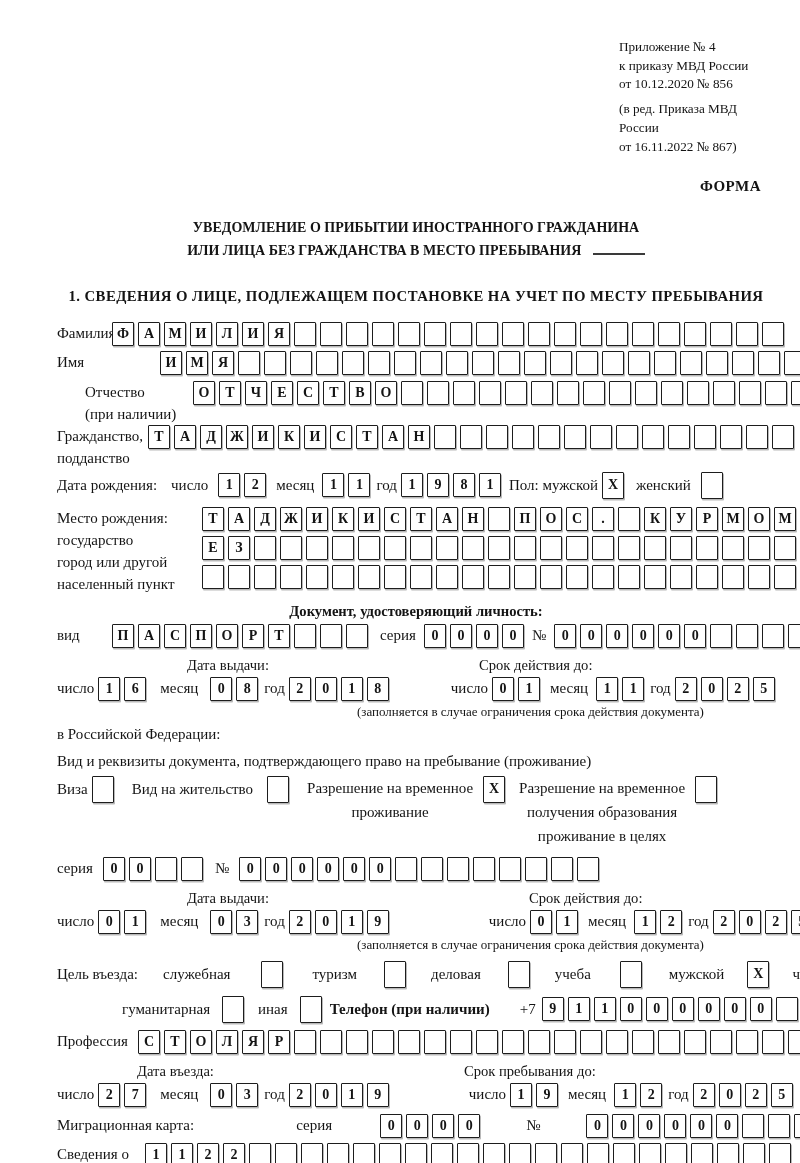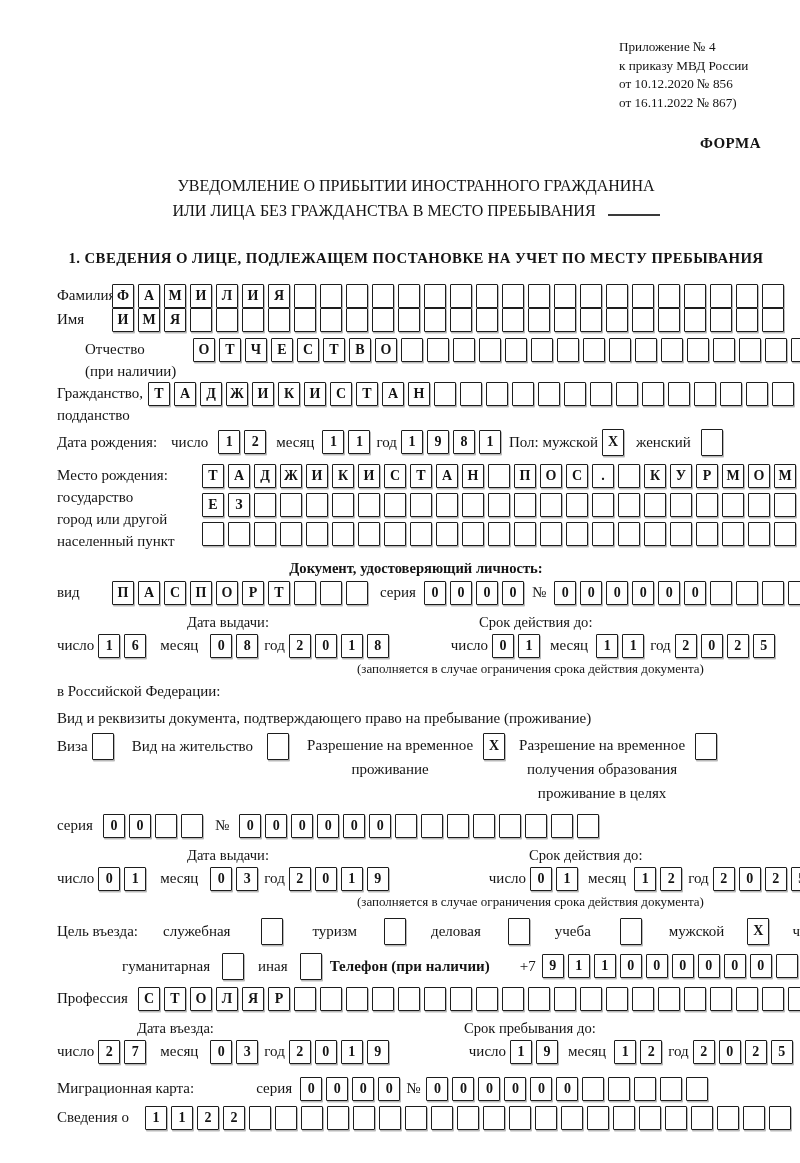--- a/index.html
+++ b/index.html
@@ -7,21 +7,21 @@
     width:800px;height:1163px;box-sizing:border-box;position:relative;
     background:#fff;color:#141414;overflow:hidden;
     font-family:"Liberation Serif","DejaVu Serif",serif;
     padding:38px 25px 0 57px;font-size:15px;
   }
   
   .annex{margin-left:562px;font-size:13.2px;line-height:1.42;}
   .annex .gap{margin-top:6px;}
   .forma{font-weight:bold;text-align:right;padding-right:14px;margin-top:22px;font-size:15px;letter-spacing:.5px;}
   
-  .title{text-align:center;font-weight:normal;font-size:16px;line-height:1.55;margin-top:22px;}
+  .title{text-align:center;font-weight:bold;font-size:14px;line-height:1.55;margin-top:22px;}
   .blank-line{display:inline-block;width:52px;border-bottom:2px solid #3a3a3a;height:14px;margin-left:8px;vertical-align:baseline;}
   .section-heading{font-weight:bold;font-size:14.8px;letter-spacing:.4px;margin-top:26px;text-align:center;white-space:nowrap;}
   
   .row{display:flex;align-items:center;}
   .row.top{align-items:flex-start;}
   .lbl{white-space:nowrap;flex:0 0 auto;}
   .lblcol{flex:0 0 auto;line-height:22px;}
   .lblcol div{white-space:nowrap;}
   
   .cells{display:inline-flex;gap:4px;flex:0 0 auto;}
@@ -47,20 +47,21 @@
 </style>
 </head>
 <body>
 
 <div class="page">
 
   <div class="annex">
     <div>Приложение № 4</div>
     <div>к приказу МВД России</div>
     <div>от 10.12.2020 № 856</div>
+    <div class="gap">(в ред. Приказа МВД России</div>
     <div>от 16.11.2022 № 867)</div>
   </div>
   <div class="forma">ФОРМА</div>
 
   <div class="title">
     <div>УВЕДОМЛЕНИЕ О ПРИБЫТИИ ИНОСТРАННОГО ГРАЖДАНИНА</div>
     <div>
       <span>ИЛИ ЛИЦА БЕЗ ГРАЖДАНСТВА В МЕСТО ПРЕБЫВАНИЯ</span>
       <span class="blank-line"></span>
     </div>
@@ -93,21 +94,21 @@
         <span class="cell"></span>
         <span class="cell"></span>
         <span class="cell"></span>
         <span class="cell"></span>
         <span class="cell"></span>
         <span class="cell"></span>
         <span class="cell"></span>
       </span>
   </div>
 
-  <div class="row" style="">
+  <div class="row" style="margin-top:5px;gap:48px;">
     <span class="lbl w-name">Имя</span>
     <span class="cells">
         <span class="cell">И</span>
         <span class="cell">М</span>
         <span class="cell">Я</span>
         <span class="cell"></span>
         <span class="cell"></span>
         <span class="cell"></span>
         <span class="cell"></span>
         <span class="cell"></span>
@@ -615,21 +616,21 @@
       </span>
     <span class="lbl ml6">год</span>
     <span class="cells ml4">
         <span class="cell">2</span>
         <span class="cell">0</span>
         <span class="cell">2</span>
         <span class="cell">5</span>
       </span>
   </div>
 
-  <div class="row" style="margin-top:13px;">
+  <div class="row" style="margin-top:7px;gap:40px;">
     <span class="lbl">Миграционная карта:</span>
     <span class="lbl" style="margin-left:62px;">серия</span>
     <span class="cells ml8">
         <span class="cell">0</span>
         <span class="cell">0</span>
         <span class="cell">0</span>
         <span class="cell">0</span>
       </span>
     <span class="lbl ml6">№</span>
     <span class="cells ml6">

